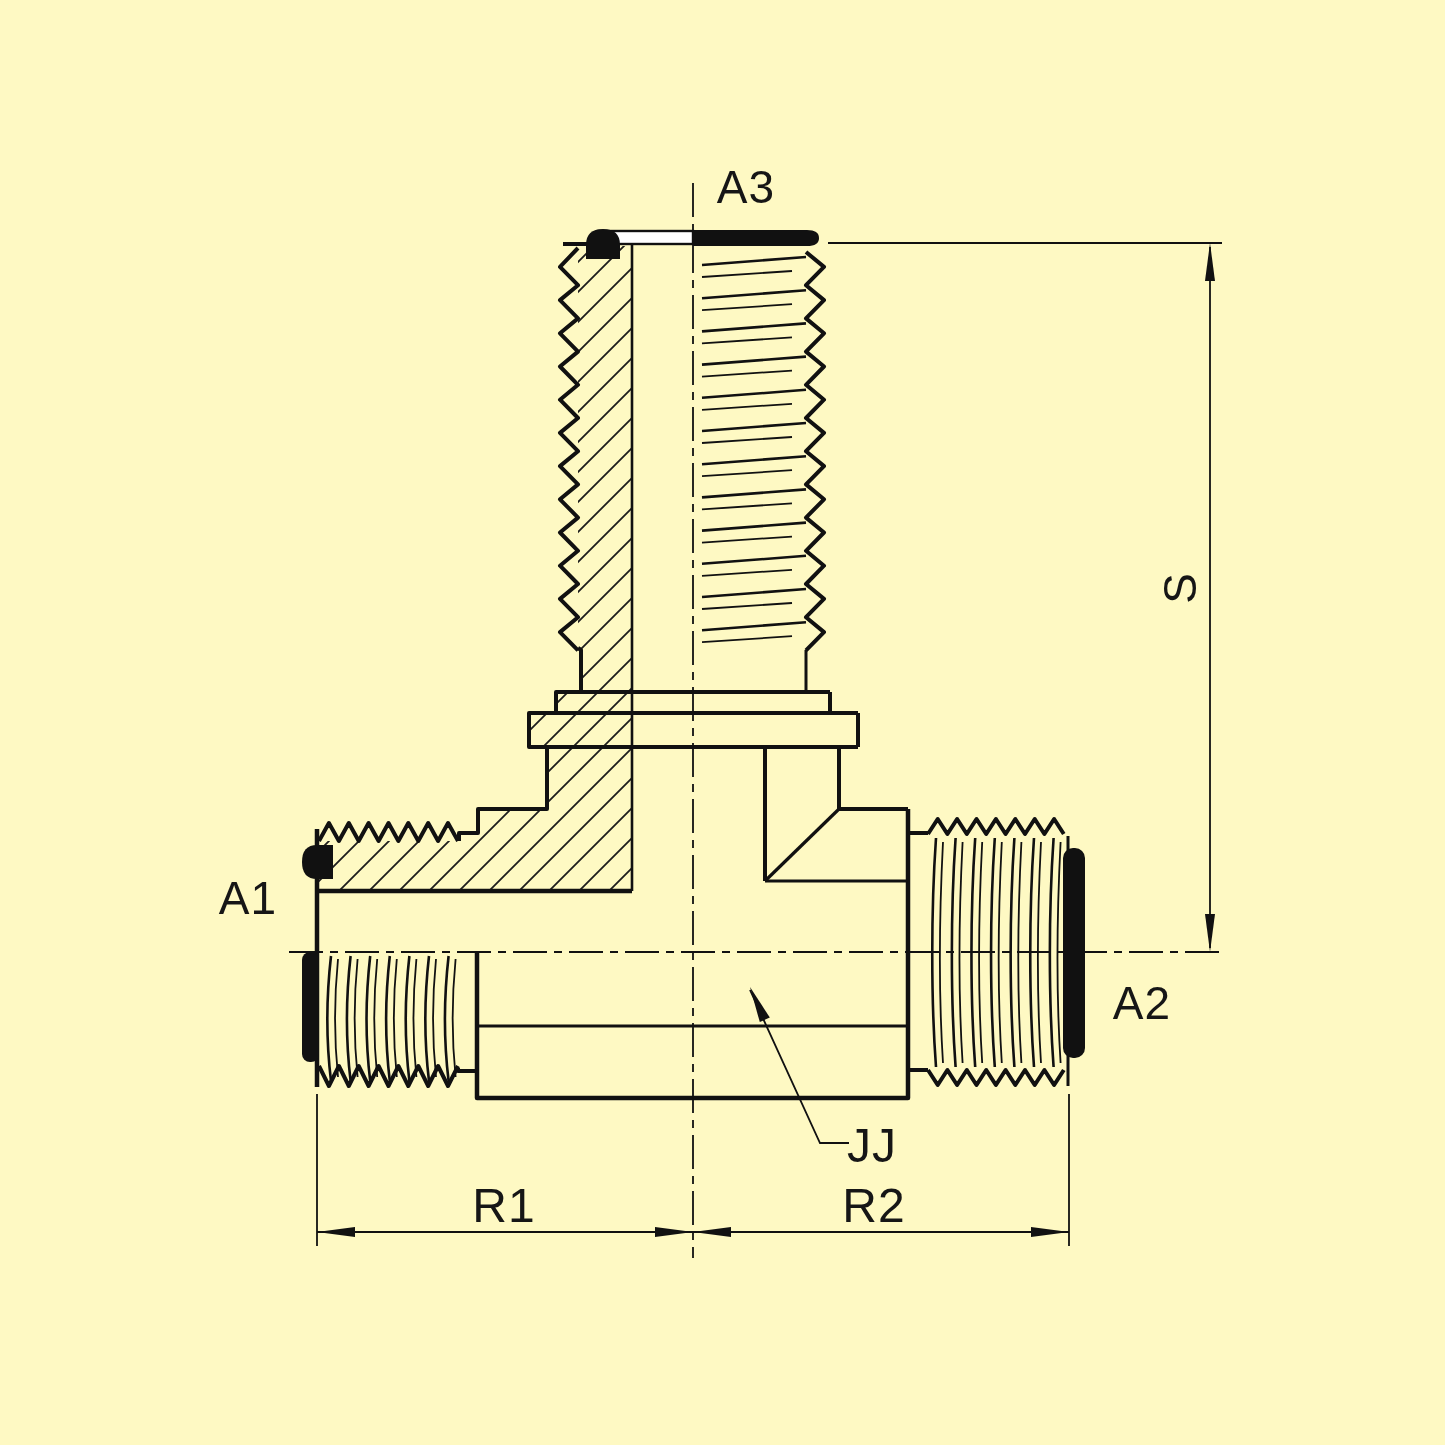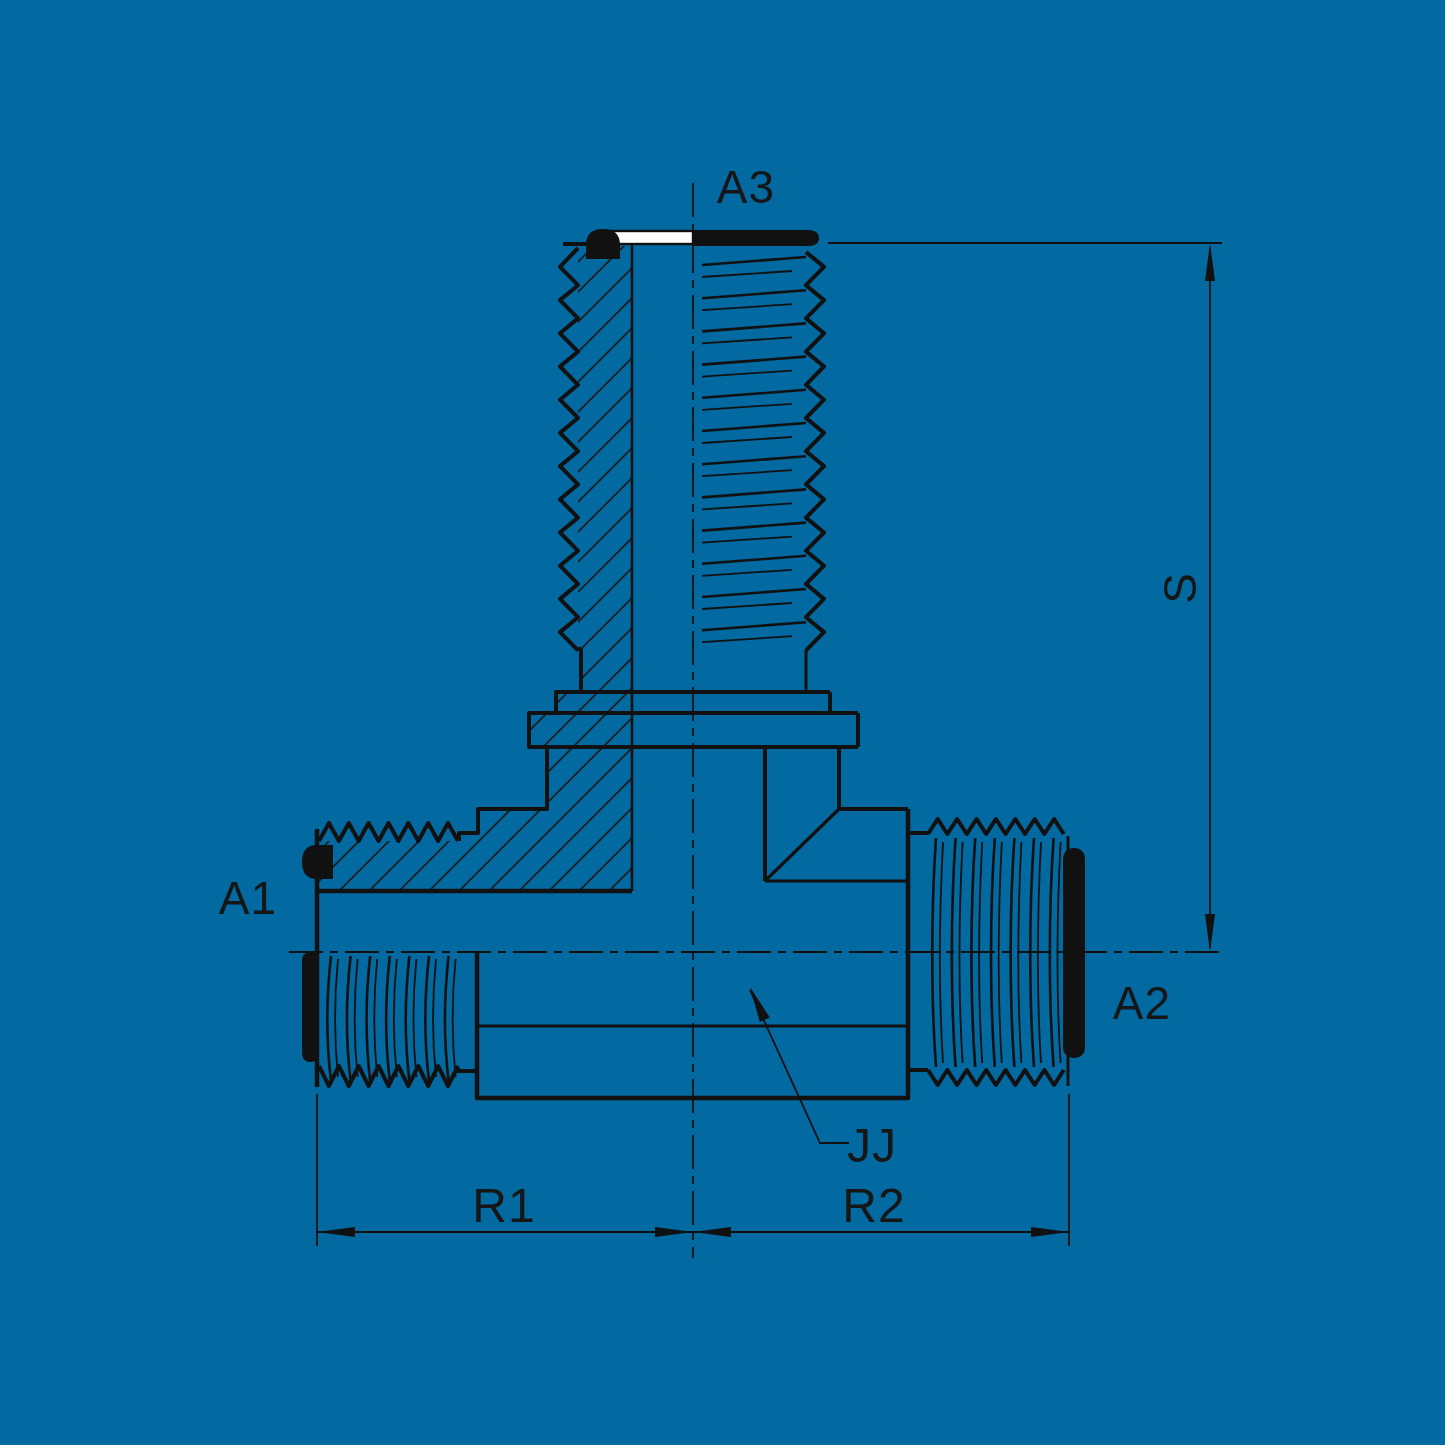--- a/index.html
+++ b/index.html
@@ -1,16 +1,16 @@
 <!DOCTYPE html>
 <html><head>
 <meta charset="utf-8">
 <style>
   html,body{margin:0;padding:0;background:#ffffff;}
-  .stage{position:relative;width:1445px;height:1445px;background:#0369a1;overflow:hidden;}
+  .stage{position:relative;width:1445px;height:1445px;background:#fef9c3;overflow:hidden;}
   svg{display:block;}
   .ln path, .ln rect{fill:none;stroke:#111111;stroke-linecap:butt;stroke-linejoin:round;}
   .fillblk path, .fillblk rect, .fillblk polygon{fill:#111111;stroke:none;}
   .cl path{fill:none;stroke:#111111;stroke-width:1.8;stroke-dasharray:34 7 8 7;}
   .dim path{fill:none;stroke:#111111;stroke-width:1.8;}
   .dim polygon{fill:#111111;stroke:none;}
   text{font-family:"Liberation Sans","DejaVu Sans",sans-serif;fill:#161616;letter-spacing:1px;}
   .lbl{font-size:46px;}
   .lbl2{font-size:48px;}
 </style>

